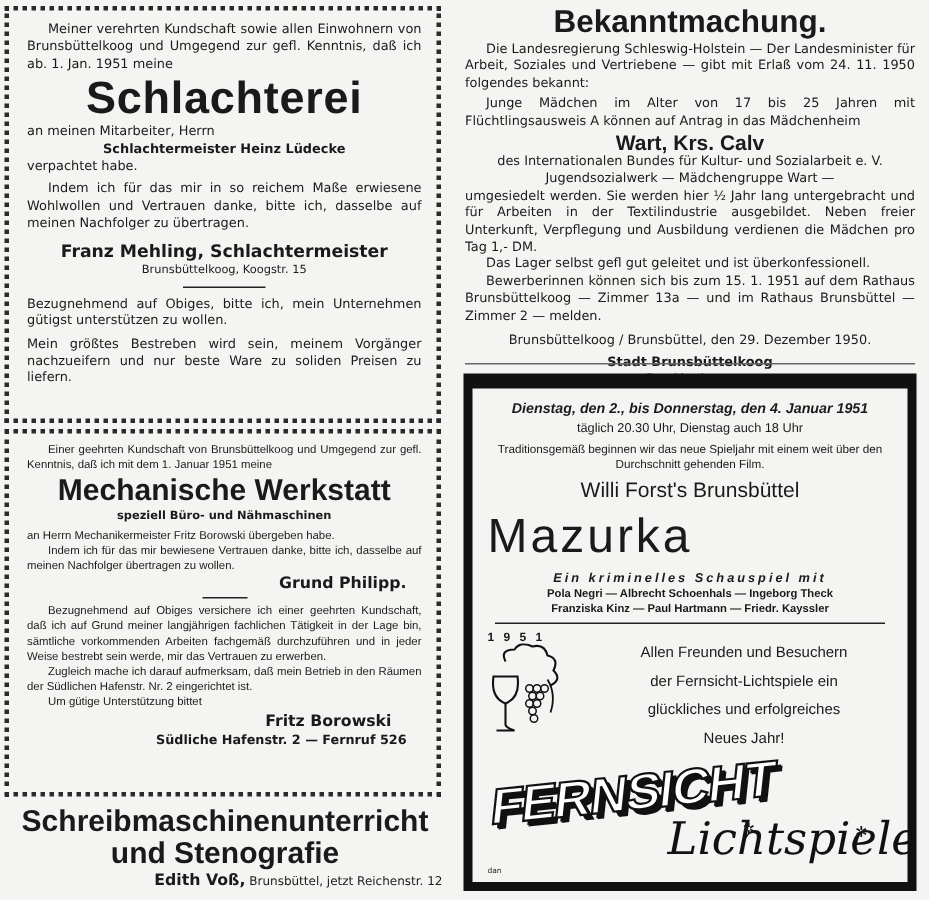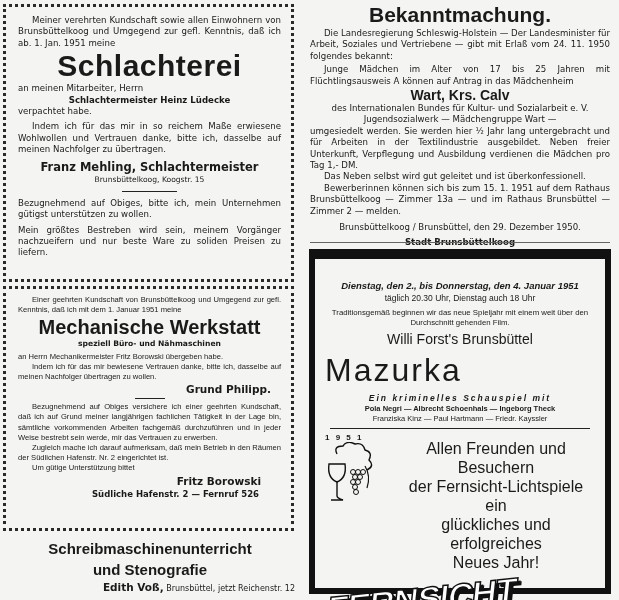--- a/index.html
+++ b/index.html
@@ -26,31 +26,31 @@
     .cond { font-family:"Liberation Sans", sans-serif; }
 
     
     #ad1 { left:3px; top:4px; width:291px; height:278px; padding:8px 10px 6px 12px; }
     #ad1 .headline { font-family:"Liberation Sans", sans-serif; font-weight:bold; font-size:30px; line-height:34px; text-align:center; letter-spacing:0.5px; }
     
     #ad2 { left:3px; top:286px; width:291px; height:245px; padding:6px 10px 4px 12px; }
     #ad2 .headline { font-family:"Liberation Sans", sans-serif; font-weight:bold; font-size:20px; line-height:24px; text-align:center; }
     
     #ad3 { left:5px; top:538px; width:290px; }
-    #ad3 .headline { font-family:"Liberation Sans", sans-serif; font-weight:bold; font-size:15px; line-height:21px; text-align:center; }
+    #ad3 .headline { font-family:"Liberation Sans", sans-serif; font-weight:bold; font-size:20px; line-height:21px; text-align:center; }
     
     #notice { left:310px; top:2px; width:300px; }
     #notice .headline { font-family:"Liberation Sans", sans-serif; font-weight:bold; font-size:21px; line-height:26px; text-align:center; }
     #notice .sub { font-family:"Liberation Sans", sans-serif; font-weight:bold; font-size:14px; line-height:16px; text-align:center; }
     .thin-rule { position:absolute; left:310px; width:300px; border-top:1px solid #666; }
     
-    #cinema { left:309px; top:249px; width:302px; height:345px; box-sizing:border-box; border:6px solid #111; border-top-width:10px; padding:20px 10px 0 10px; }
+    #cinema { left:309px; top:249px; width:302px; height:345px; box-sizing:border-box; border:6px solid #111; border-top-width:10px; padding:7px 10px 0 10px; }
     #cinema .headline { font-family:"Liberation Sans", sans-serif; font-weight:normal; font-size:32px; line-height:44px; letter-spacing:2px; }
     #cinema .presenter { font-family:"Liberation Sans", sans-serif; font-size:14px; line-height:17px; text-align:center; }
-    .greeting { font-family:"Liberation Sans", sans-serif; font-size:16px; line-height:19px; text-align:center; }
+    .greeting { font-family:"Liberation Sans", sans-serif; font-size:10px; line-height:19px; text-align:center; }
     .logo-main { font-family:"Liberation Sans", sans-serif; font-weight:900; font-size:34px; color:#fff;
       -webkit-text-stroke:1.5px #111; text-shadow:3px 3px 0 #111, 4px 4px 0 #111; transform:skewX(-12deg) rotate(-6deg); letter-spacing:-1px; }
     .logo-script { font-family:"DejaVu Serif", serif; font-style:italic; font-size:30px; color:#111; }
   </style>
 </head>
 <body>
 
 <div id="ad1" class="abs dotted-box">
   <p class="small justify indent">Meiner verehrten Kundschaft sowie allen Einwohnern von Brunsbüttelkoog und Umgegend zur gefl. Kenntnis, daß ich ab. 1. Jan. 1951 meine</p>
   <div class="headline">Schlachterei</div>
@@ -70,61 +70,61 @@
   <div class="headline">Mechanische Werkstatt</div>
   <p class="xsmall bold center">speziell Büro- und Nähmaschinen</p>
   <p class="xsmall cond" style="margin-top:2px">an Herrn Mechanikermeister Fritz Borowski übergeben habe.</p>
   <p class="xsmall justify indent cond">Indem ich für das mir bewiesene Vertrauen danke, bitte ich, dasselbe auf meinen Nachfolger übertragen zu wollen.</p>
   <p class="bold right" style="font-size:10.5px;line-height:14px;margin-right:10px">Grund Philipp.</p>
   <div class="rule" style="width:30px;margin-top:2px;margin-bottom:3px"></div>
   <p class="xsmall justify indent cond">Bezugnehmend auf Obiges versichere ich einer geehrten Kundschaft, daß ich auf Grund meiner langjährigen fachlichen Tätigkeit in der Lage bin, sämtliche vorkommenden Arbeiten fachgemäß durchzuführen und in jeder Weise bestrebt sein werde, mir das Vertrauen zu erwerben.</p>
   <p class="xsmall justify indent cond">Zugleich mache ich darauf aufmerksam, daß mein Betrieb in den Räumen der Südlichen Hafenstr. Nr. 2 eingerichtet ist.</p>
   <p class="xsmall indent cond">Um gütige Unterstützung bittet</p>
   <p class="bold right" style="font-size:10.5px;line-height:14px;margin-right:20px">Fritz Borowski</p>
-  <p class="bold right" style="font-size:8.5px;line-height:12px;margin-right:22px">Südliche Hafenstr. 2 — Fernruf 526</p>
+  <p class="bold right" style="font-size:8.5px;line-height:12px;margin-right:10px">Südliche Hafenstr. 2 — Fernruf 526</p>
 </div>
 
 <div id="ad3" class="abs">
   <div class="headline">Schreibmaschinenunterricht</div>
   <div class="headline">und Stenografie</div>
   <p class="right" style="font-size:8px;line-height:14px">
     <span class="bold" style="font-size:10.5px">Edith Voß,</span>
     <span>Brunsbüttel, jetzt Reichenstr. 12</span>
   </p>
 </div>
 
 <div id="notice" class="abs">
   <div class="headline">Bekanntmachung.</div>
   <p class="small justify indent">Die Landesregierung Schleswig-Holstein — Der Landesminister für Arbeit, Soziales und Vertriebene — gibt mit Erlaß vom 24. 11. 1950 folgendes bekannt:</p>
   <p class="small justify indent" style="margin-top:2px">Junge Mädchen im Alter von 17 bis 25 Jahren mit Flüchtlingsausweis A können auf Antrag in das Mädchenheim</p>
   <div class="sub">Wart, Krs. Calv</div>
   <p class="small center">des Internationalen Bundes für Kultur- und Sozialarbeit e. V.</p>
   <p class="small center">Jugendsozialwerk — Mädchengruppe Wart —</p>
   <p class="small justify">umgesiedelt werden. Sie werden hier ½ Jahr lang untergebracht und für Arbeiten in der Textilindustrie ausgebildet. Neben freier Unterkunft, Verpflegung und Ausbildung verdienen die Mädchen pro Tag 1,- DM.</p>
-  <p class="small justify indent">Das Neben selbst wird gut geleitet und ist überkonfessionell.</p>
+  <p class="small justify indent">Das Lager selbst gefl gut geleitet und ist überkonfessionell.</p>
   <p class="small justify indent">Bewerberinnen können sich bis zum 15. 1. 1951 auf dem Rathaus Brunsbüttelkoog — Zimmer 13a — und im Rathaus Brunsbüttel — Zimmer 2 — melden.</p>
   <p class="small center" style="margin-top:5px">Brunsbüttelkoog / Brunsbüttel, den 29. Dezember 1950.</p>
   <div style="display:flex;justify-content:center;margin-top:3px">
     <div class="center">
       <p class="small bold">Stadt Brunsbüttelkoog</p>
       <p class="small">Der Magistrat</p>
     </div>
   </div>
 </div>
 <div class="thin-rule" style="top:242px"></div>
 
 <div id="cinema" class="abs">
   <p class="bold center cond" style="font-size:9.5px;line-height:13px;font-style:italic">Dienstag, den 2., bis Donnerstag, den 4. Januar 1951</p>
   <p class="center cond" style="font-size:8.5px;line-height:12px">täglich 20.30 Uhr, Dienstag auch 18 Uhr</p>
   <p class="center cond" style="font-size:7.8px;line-height:10px;margin-top:4px">Traditionsgemäß beginnen wir das neue Spieljahr mit einem weit über den Durchschnitt gehenden Film.</p>
   <div class="presenter" style="margin-top:3px">Willi Forst's Brunsbüttel</div>
   <div class="headline">Mazurka</div>
   <p class="bold center cond" style="font-size:8.5px;line-height:12px;letter-spacing:2px;font-style:italic">Ein kriminelles Schauspiel mit</p>
   <p class="center cond" style="font-size:7.5px;line-height:10px;font-weight:bold">Pola Negri — Albrecht Schoenhals — Ingeborg Theck</p>
-  <p class="center cond" style="font-size:7.5px;line-height:10px;font-weight:normal">Franziska Kinz — Paul Hartmann — Friedr. Kayssler</p>
+  <p class="center cond" style="font-size:7.5px;line-height:10px;font-weight:bold">Franziska Kinz — Paul Hartmann — Friedr. Kayssler</p>
   <div class="rule" style="width:260px;margin-top:4px"></div>
 
   <div style="display:flex;margin-top:4px">
     <div style="width:72px">
       <p class="bold cond" style="font-size:8px;letter-spacing:2px">1 9 5 1</p>
       <svg width="60" height="62" viewBox="0 0 60 62">
         <path d="M12 12 q-4 -8 6 -8 q4 -6 12 -2 q8 -2 10 6 q8 2 4 10 q6 6 -2 10" fill="none" stroke="#111" stroke-width="1.4"></path>
         <path d="M4 22 h16 q2 14 -8 18 q-10 -4 -8 -18 z" fill="none" stroke="#111" stroke-width="1.4"></path>
         <path d="M12 40 v14 m-6 4 h12 q-6 -2 -6 -4" fill="none" stroke="#111" stroke-width="1.4"></path>
         <g fill="none" stroke="#111" stroke-width="1">

